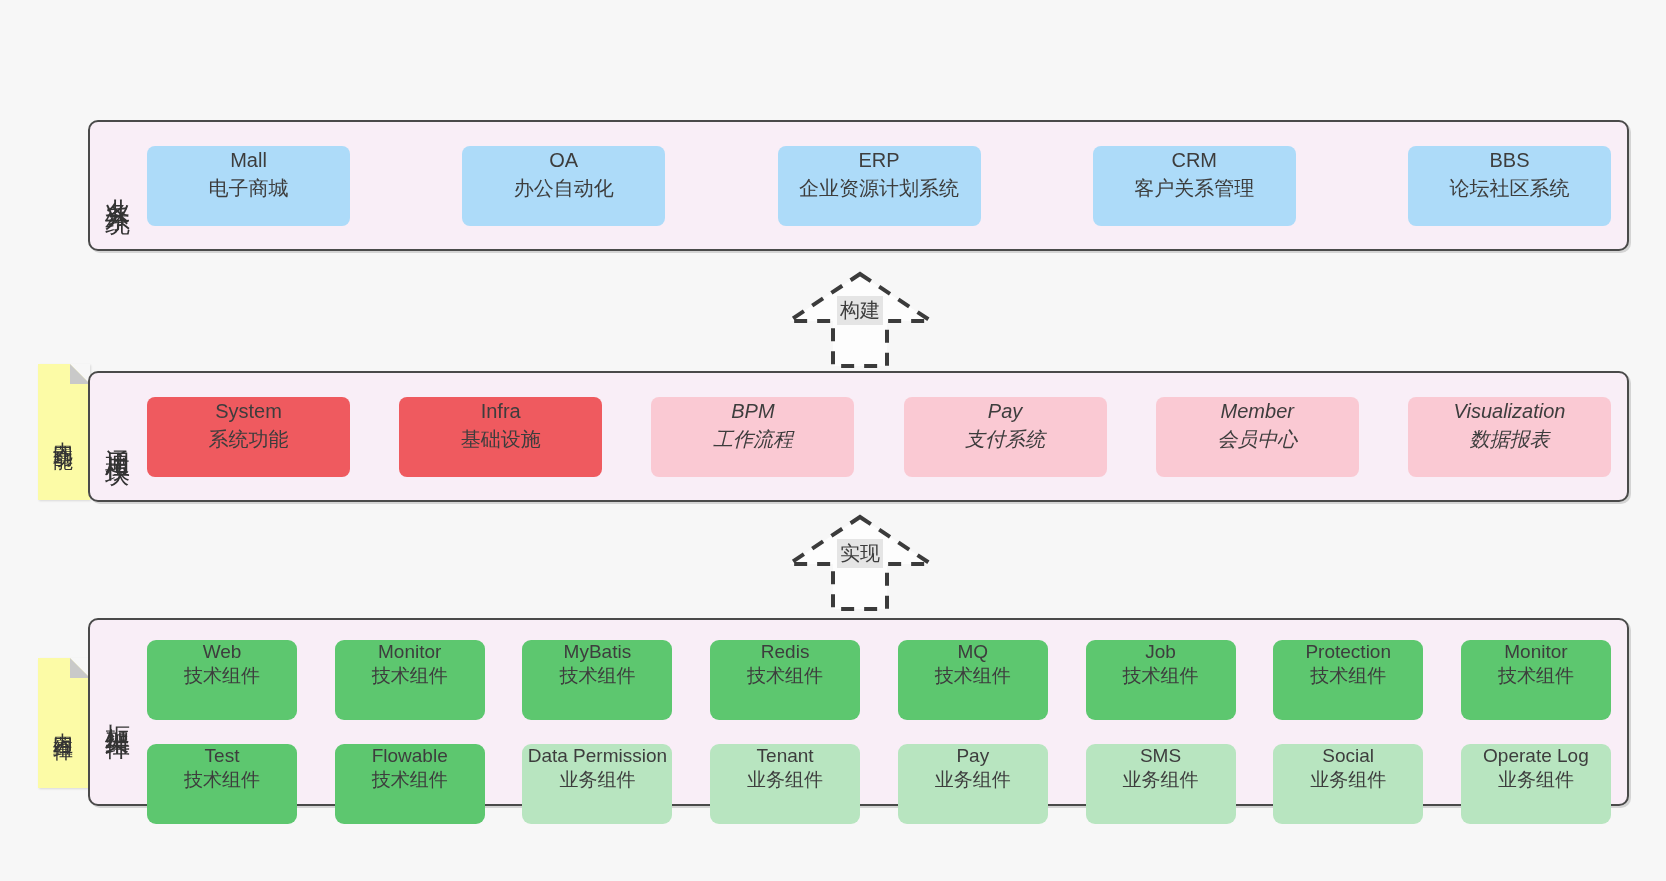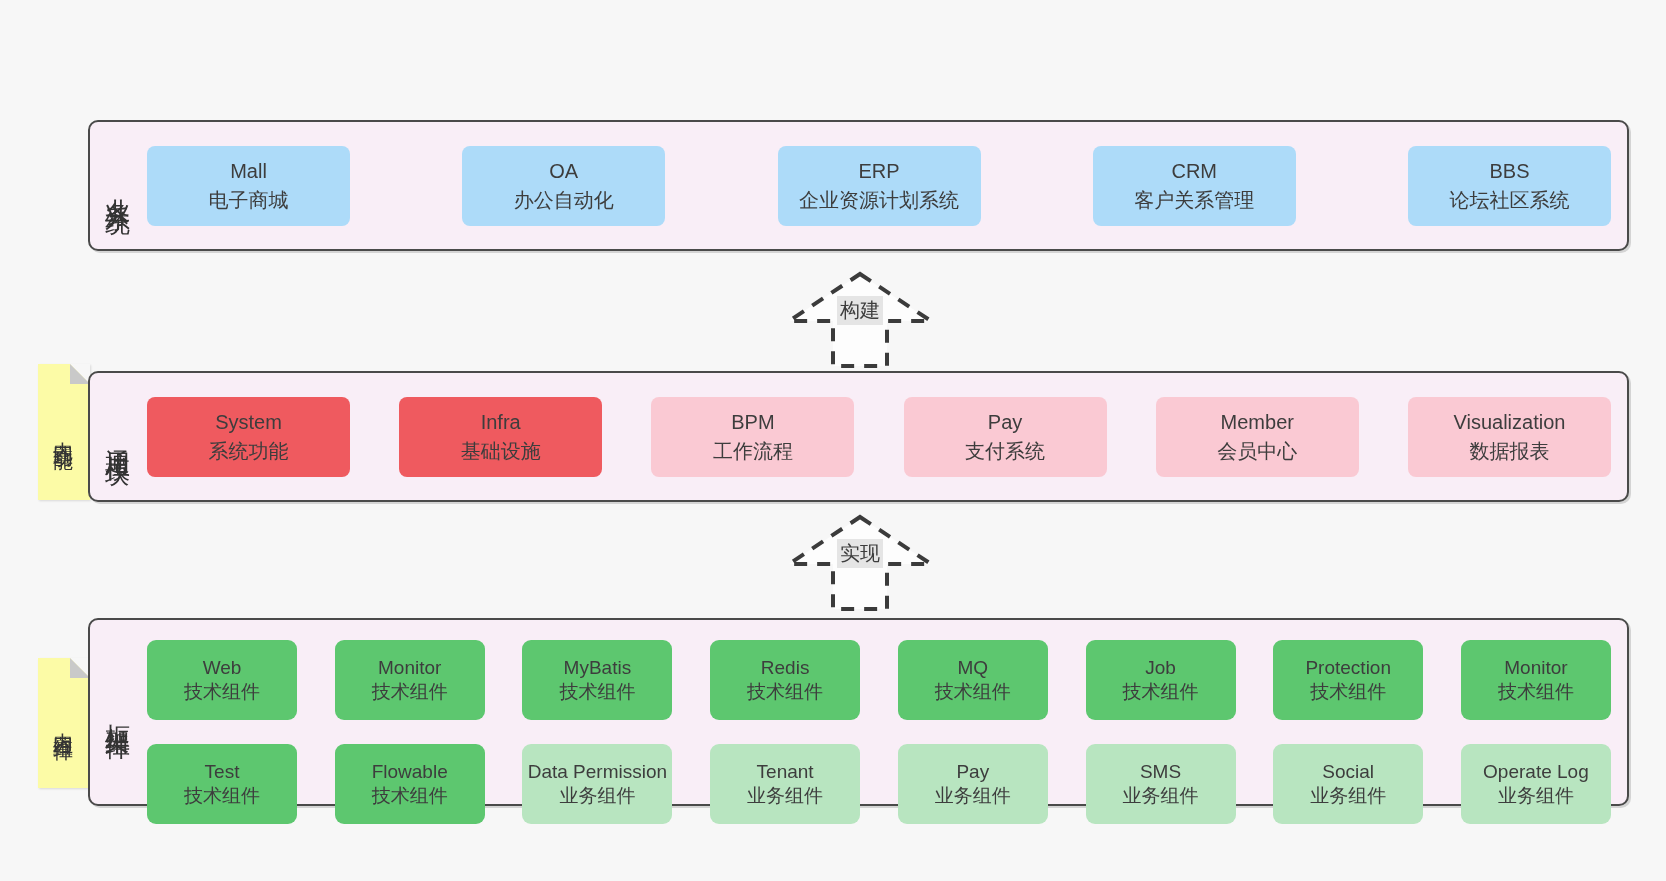--- a/index.html
+++ b/index.html
@@ -29,28 +29,28 @@
   }
   .boxes{
     position:absolute;left:57px;right:16px;top:0;bottom:0;
     display:flex;justify-content:space-between;align-items:center;
   }
   .boxes.row{position:absolute;height:80px;top:auto;bottom:auto;}
   .layer-3 .row-1{top:20px;}
   .layer-3 .row-2{top:124px;}
   
   .node{
-    display:flex;flex-direction:column;align-items:center;justify-content:center;
+    display:flex;flex-direction:column;align-items:center;
     text-align:center;border-radius:8px;
     width:203px;height:80px;font-size:20px;line-height:1.42;
   }
   .layer-3 .node{width:150px;height:80px;font-size:19px;line-height:1.28;border-radius:9px;}
   .node.blue{background:var(--blue,#addbf9);}
   .node.red{background:var(--red,#ef5a5f);}
-  .node.pink{background:var(--pink,#fac9d3);}
+  .node.pink{background:var(--pink,#fac9d3);font-style:italic;}
   .node.green{background:var(--green,#5dc76f);}
   .node.light-green{background:var(--light-green,#b8e5c0);}
   .node-name,.node-desc{width:100%;}
   
   .sticky{
     position:absolute;left:38px;width:52px;
     background:var(--sticky-yellow,#fcfba6);
     z-index:1;
     display:flex;align-items:center;justify-content:center;
     writing-mode:vertical-rl;text-orientation:upright;

